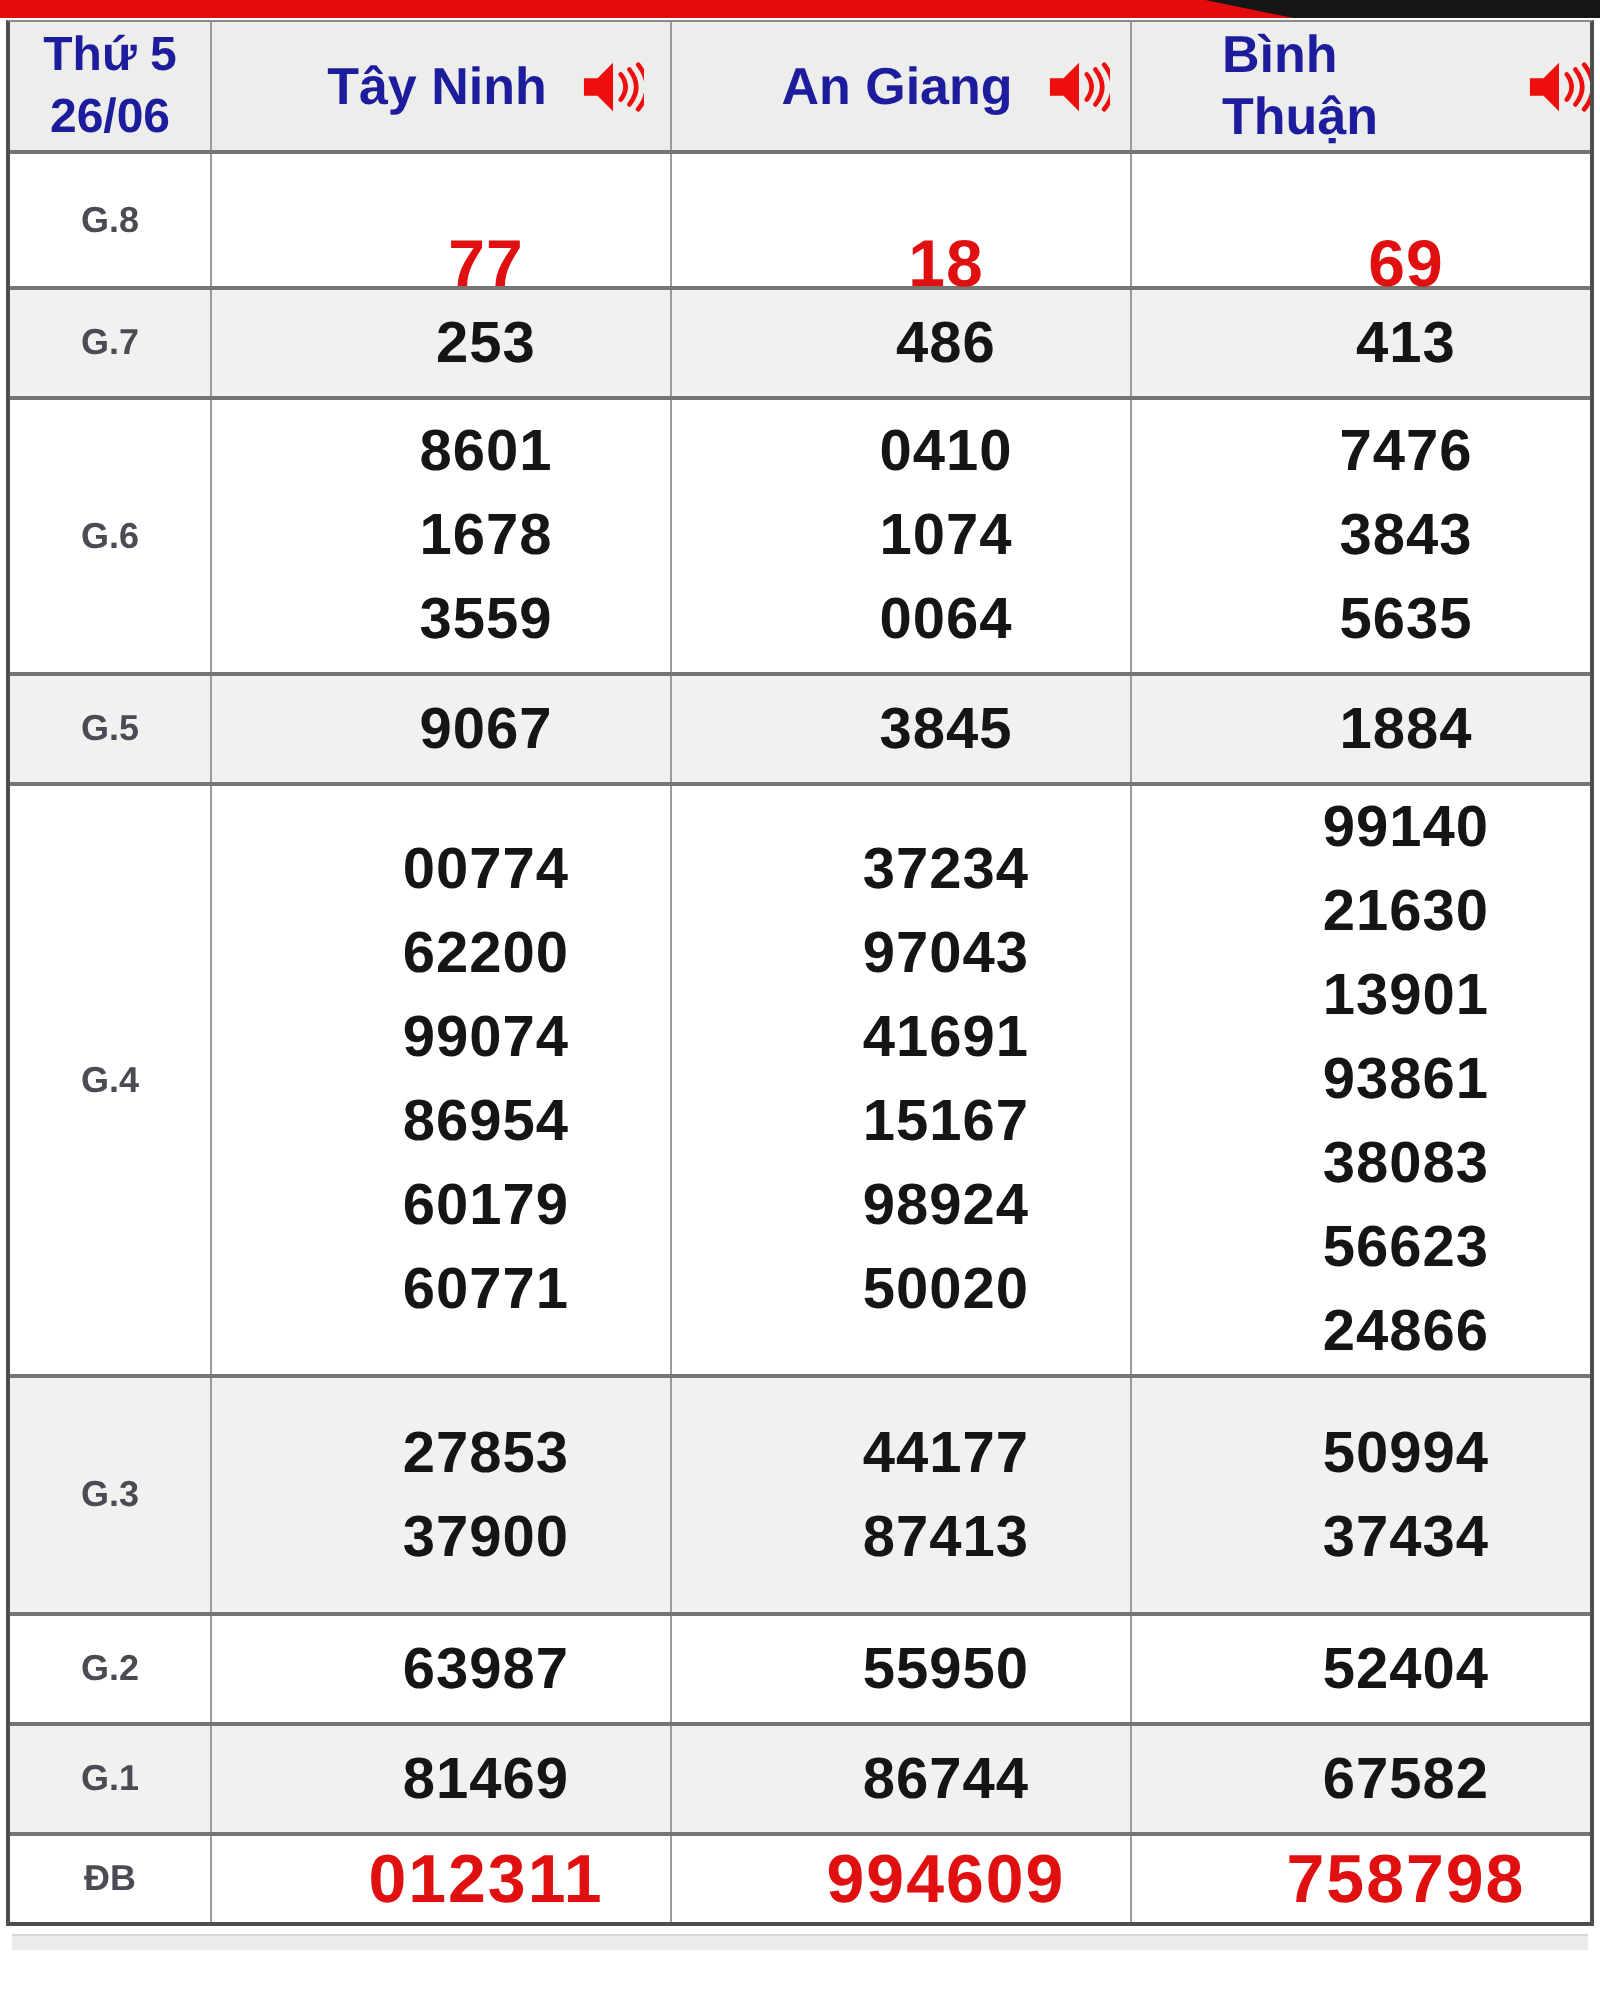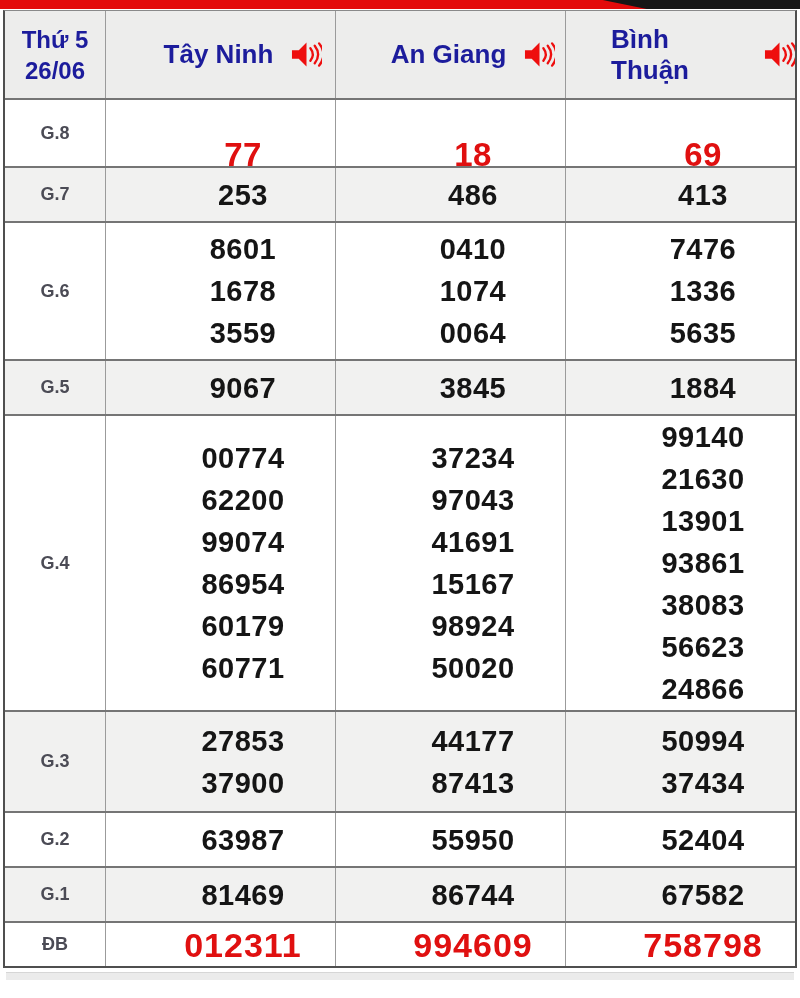--- a/index.html
+++ b/index.html
@@ -65,21 +65,21 @@
   .label-cell{
     flex:0 0 100px;
     color:var(--label-gray);
     font-size:18px;
   }
   .data-cell{
     flex:1 1 0;
     flex-direction:column;
     padding:5px 0;
   }
-  .header-row{height:87px;}
+  .header-row{height:64px;}
   .date-cell{
     flex:0 0 100px;
     flex-direction:column;
     color:var(--navy);
     font-size:24px;
     line-height:31px;
   }
   .head-cell{
     flex:1 1 0;
     flex-direction:row;
@@ -91,21 +91,21 @@
   .num{
     color:var(--num-black);
     font-size:29px;
     line-height:42px;
     letter-spacing:0.5px;
   }
   .row-g8{height:68px;}
   .row-g7,.row-g5,.row-g2,.row-g1{height:55px;}
   .row-g6{height:138px;}
   .row-g4{height:296px;}
-  .row-g3{height:101px;}
+  .row-g3{height:119px;}
   .row-db{height:45px;}
   .row-g8 .num{
     color:var(--red);
     font-size:33px;
     margin-top:44px;
   }
   .row-db .num{
     color:var(--red);
     font-size:34px;
     letter-spacing:1px;
@@ -200,21 +200,21 @@
       <div class="num">1678</div>
       <div class="num">3559</div>
     </div>
     <div class="cell data-cell">
       <div class="num">0410</div>
       <div class="num">1074</div>
       <div class="num">0064</div>
     </div>
     <div class="cell data-cell">
       <div class="num">7476</div>
-      <div class="num">1336</div>
+      <div class="num">3843</div>
       <div class="num">5635</div>
     </div>
   </div>
 
   <div class="row row-g5 striped">
     <div class="cell label-cell">G.5</div>
     <div class="cell data-cell">
       <div class="num">9067</div>
     </div>
     <div class="cell data-cell">

